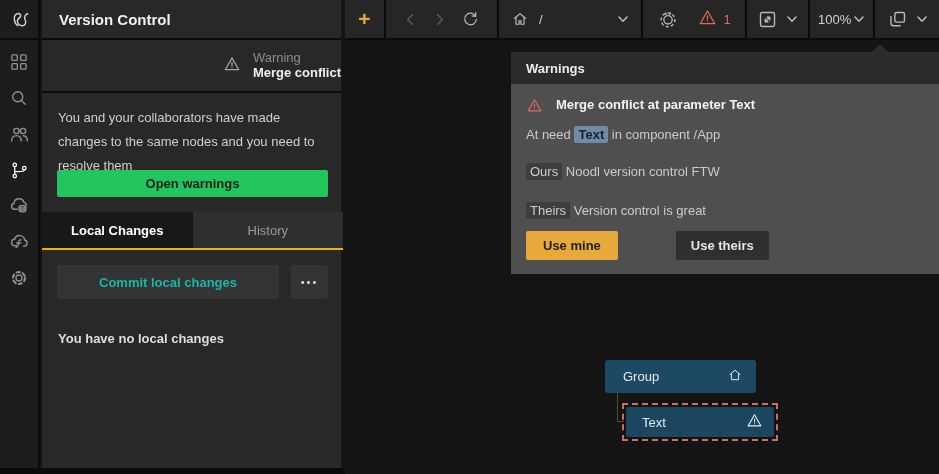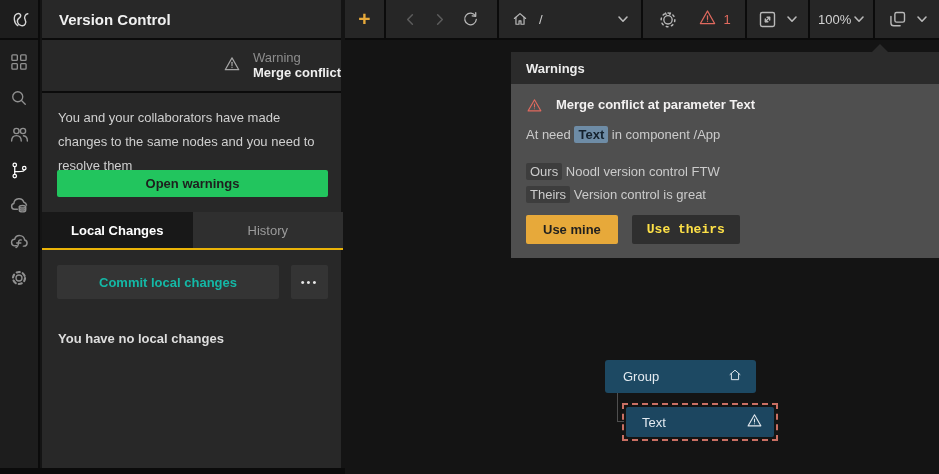--- a/index.html
+++ b/index.html
@@ -72,28 +72,28 @@
                  border-left:9px solid transparent; border-right:9px solid transparent;
                  border-bottom:9px solid #2b2b2b; }
   .popup-header { height:32px; background:#2b2b2b; display:flex; align-items:center;
                   padding-left:15px; color:#ececec; font-size:13px; font-weight:bold; }
   .popup-body { background:#4f4f4f; padding:13px 15px 14px 15px; }
   .pw-title { display:flex; gap:13px; }
   .pw-title svg { stroke:#e0695e; fill:none; stroke-width:1.5; stroke-linejoin:round; stroke-linecap:round; }
   .pw-title-text { color:#f3f1f1; font-size:13px; font-weight:bold; }
   .pw-loc { margin-top:9px; color:#cbcbcb; font-size:13px; }
   .badge-node { background:#6e8ca6; color:#14222e; font-weight:bold; padding:1px 4px; border-radius:2px; }
-  .pw-line { margin-top:8px; color:#cbcbcb; font-size:13px; }
+  .pw-line { margin-top:24px; color:#cbcbcb; font-size:13px; }
   .pw-line.first { margin-top:22px; }
   .badge-side { background:#3d3d3d; color:#cccccc; padding:1px 4px; border-radius:2px; }
   .pw-btns { margin-top:13px; display:flex; gap:14px; }
   .btn-mine { background:#e7a93a; color:#1f1f1f; border:none; border-radius:2px; height:29px;
               padding:0 17px; font-family:inherit; font-size:13px; font-weight:bold; cursor:pointer; }
-  .btn-theirs { background:#2f2f2f; color:#fde047; border:none; border-radius:2px; height:29px;
-                padding:0 15px; font-family:Liberation Mono, monospace; font-size:13px; font-weight:bold; cursor:pointer; }
+  .btn-theirs { background:#2f2f2f; color:#e5e5e5; border:none; border-radius:2px; height:29px;
+                padding:0 15px; font-family:Liberation Sans, sans-serif; font-size:13px; font-weight:bold; cursor:pointer;margin-left:44px; }
 
   
   .node-group { position:absolute; left:260px; top:320px; width:151px; height:33px; background:#1d4963;
                 border-radius:3px; display:flex; align-items:center; padding:0 13px 0 18px; cursor:pointer; }
   .node-label { color:#e3eaf0; font-size:13px; flex:1; }
   .node-group svg, .node-text-inner svg { fill:none; stroke:#dfe6ec; stroke-width:1.5;
                 stroke-linecap:round; stroke-linejoin:round; }
   .conn-v { position:absolute; left:272px; top:353px; width:1px; height:29px; background:#4f4f4f; }
   .conn-h { position:absolute; left:272px; top:381px; width:7px; height:1px; background:#4f4f4f; }
   .node-text { position:absolute; left:277px; top:363px; width:156px; height:38px;

